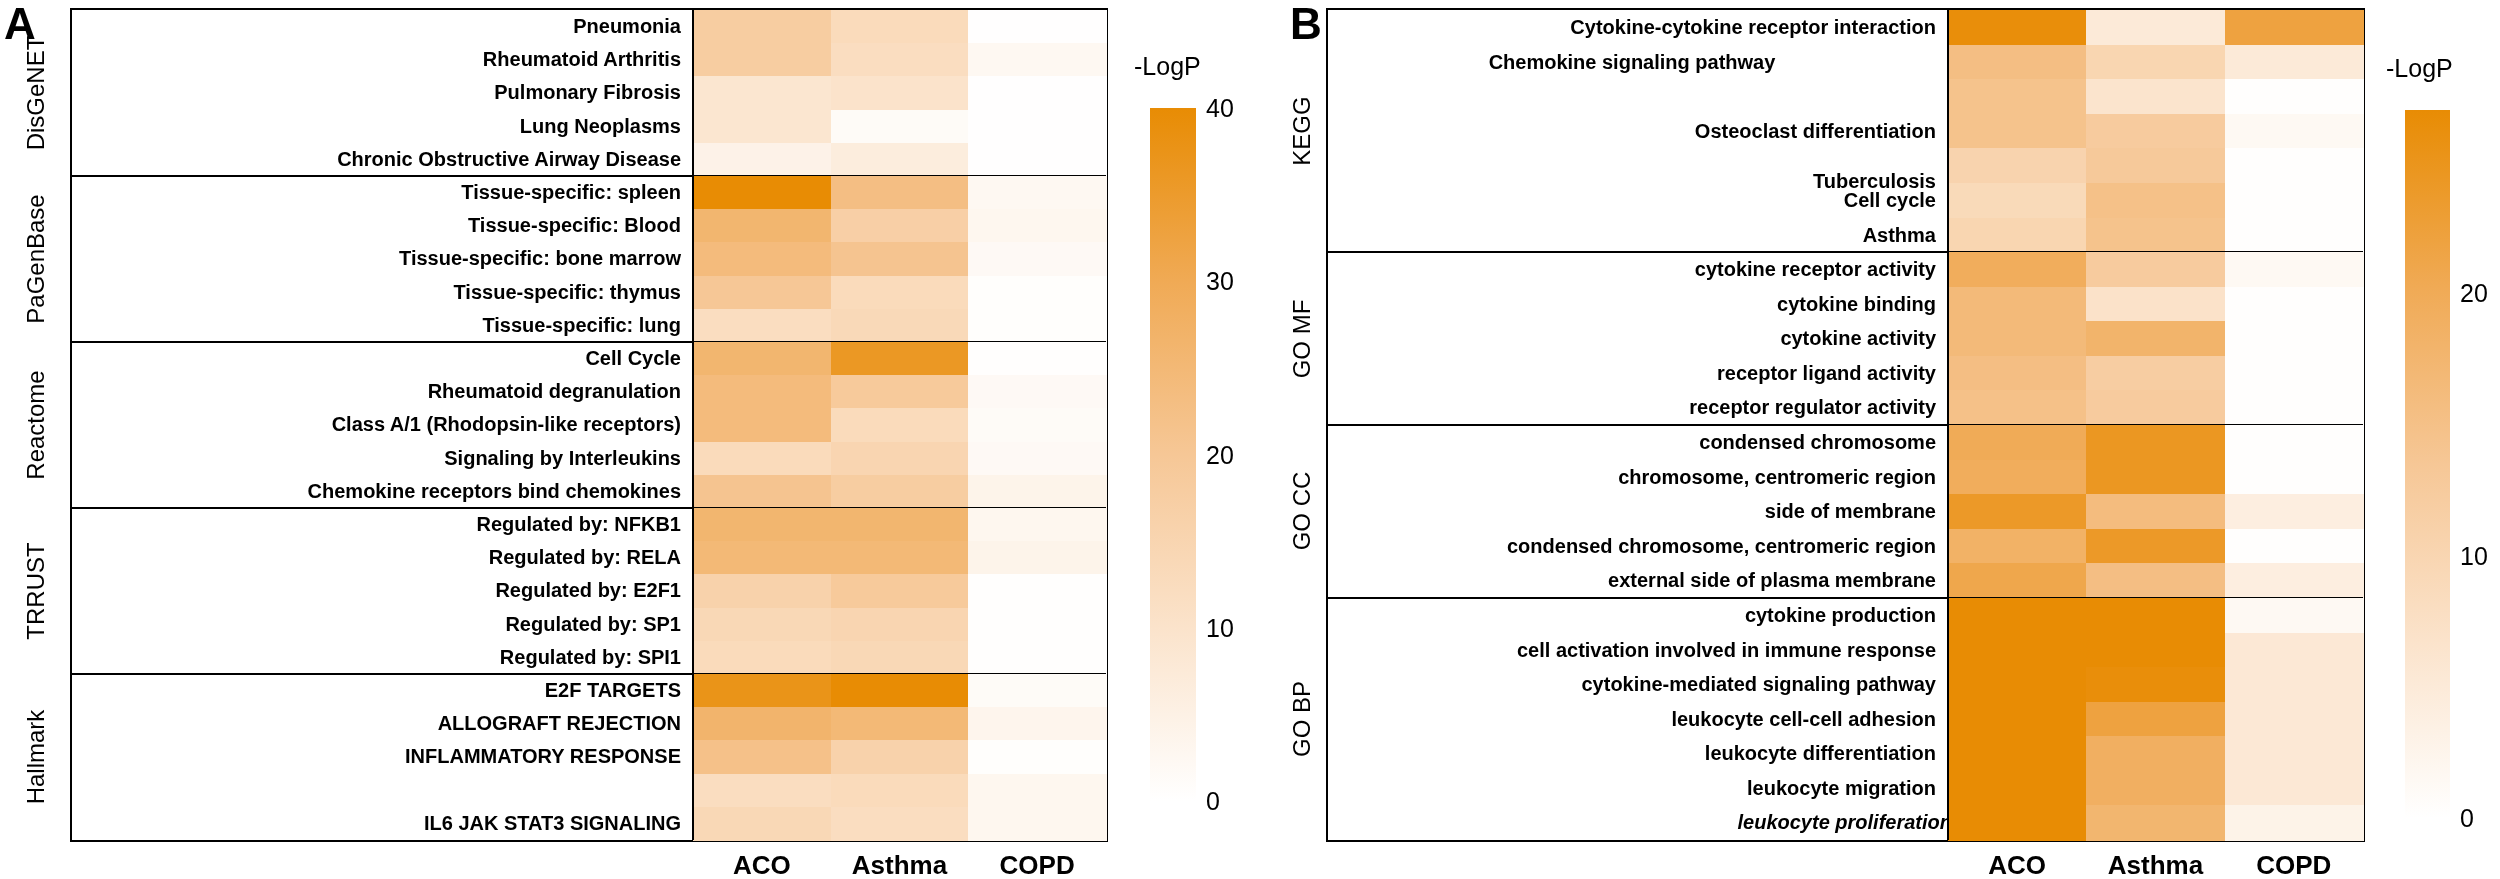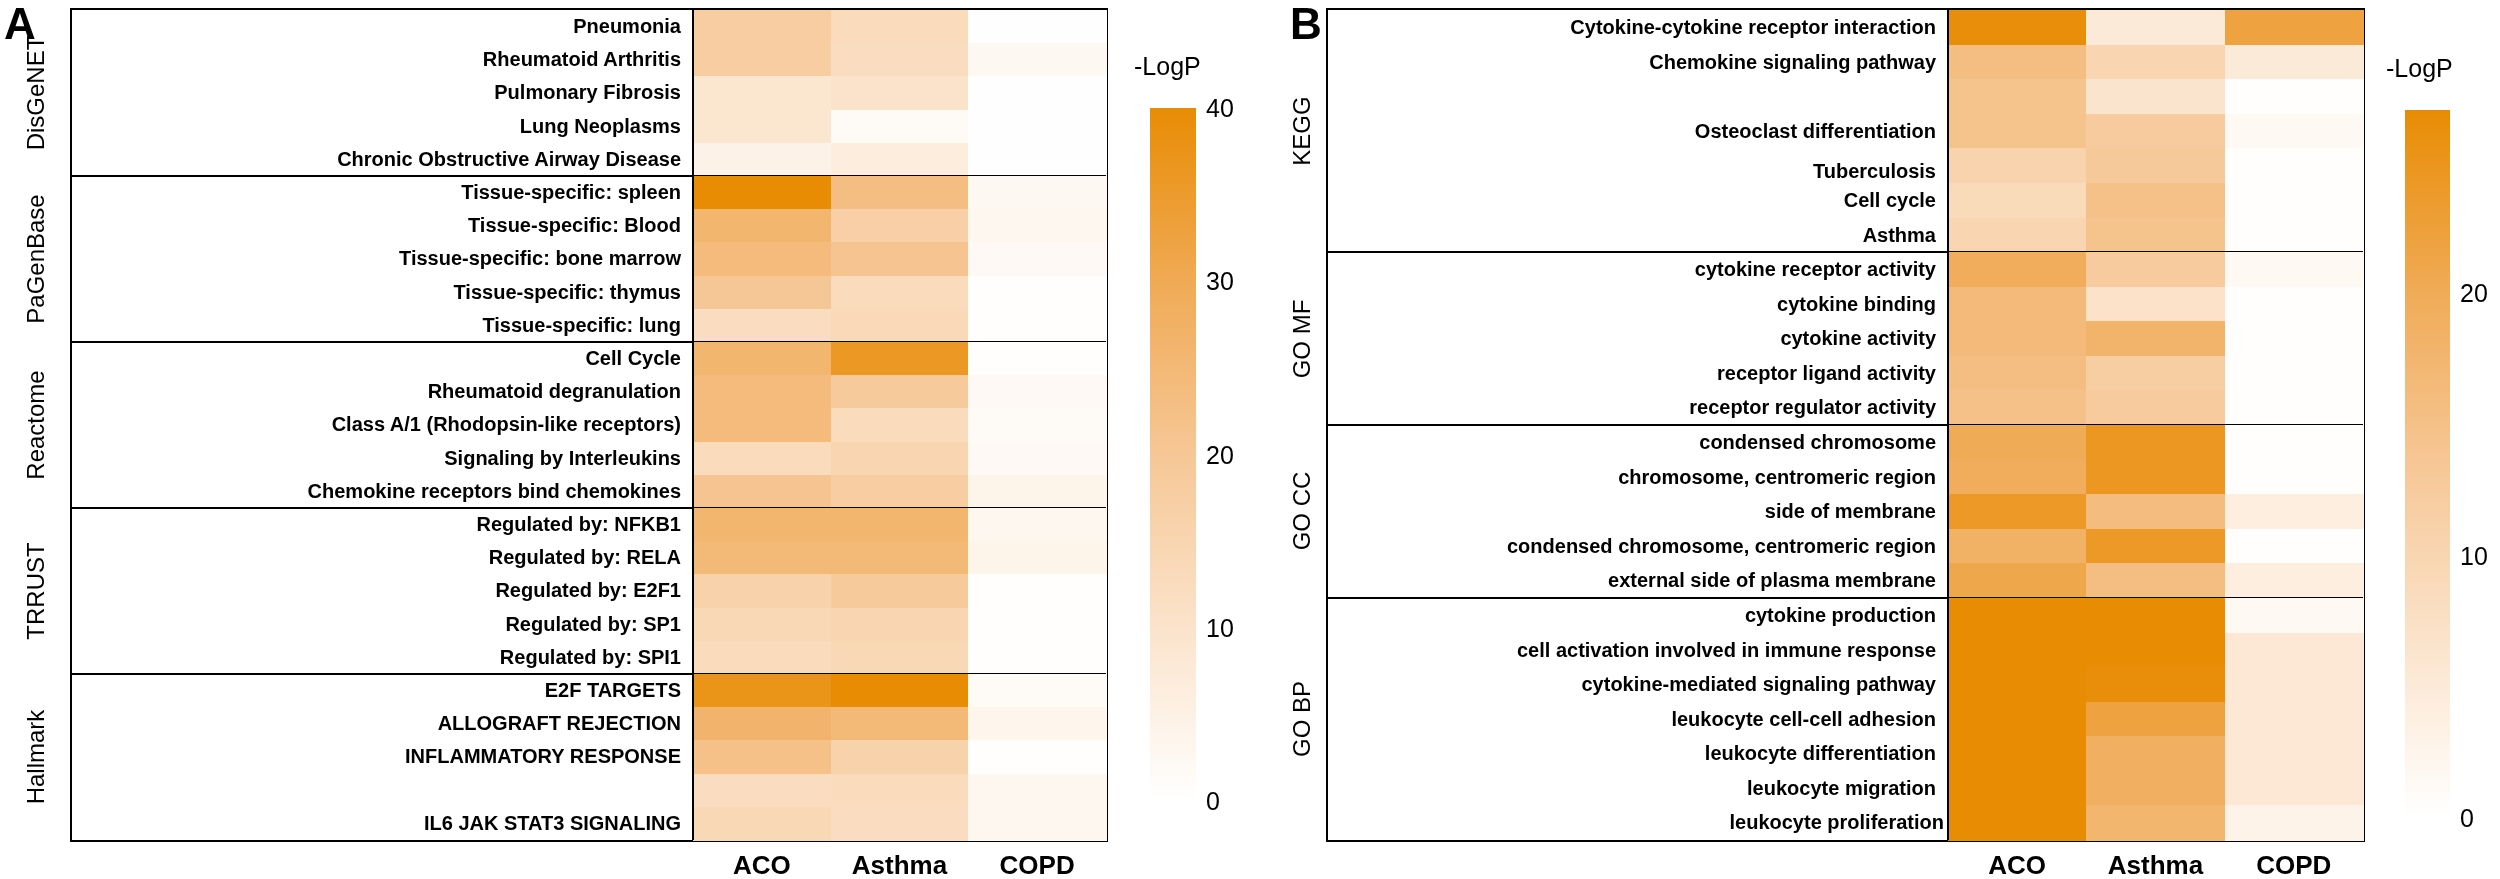--- a/index.html
+++ b/index.html
@@ -173,32 +173,32 @@
         <div class="heat-cell" style="left: 896.3px; top: 796.8px; width: 138.3px; height: 33.8px; background: rgb(254, 247, 239);"></div>
         <div class="label-divider" style="left: 620px; width: 2px; height: 830px;"></div>
       </div>
     </div>
   <div id="panelB">
       <div class="panel-box" style="left: 1326px; top: 8px; width: 1039px; height: 834px;">
         <div class="row-label" style="left: 0px; top: 0px; width: 608px; height: 34.6px; line-height: 34.6px; padding-right: 10px;">Cytokine-cytokine receptor interaction</div>
         <div class="heat-cell" style="left: 620px; top: 0px; width: 138.9px; height: 35.2px; background: rgb(233, 142, 10);"></div>
         <div class="heat-cell" style="left: 758.3px; top: 0px; width: 138.9px; height: 35.2px; background: rgb(252, 234, 216);"></div>
         <div class="heat-cell" style="left: 896.7px; top: 0px; width: 138.9px; height: 35.2px; background: rgb(238, 162, 64);"></div>
-        <div class="row-label" style="left: 0px; top: 34.6px; width: 608px; height: 34.6px; line-height: 34.6px; padding-right: 10px;">Chemokine signaling pathway</div>
+        <div class="row-label" style="left: 0px; top: 34.6px; width: 608px; height: 34.6px; line-height: 34.6px; padding-right: 10px; text-align: center;">Chemokine signaling pathway</div>
         <div class="heat-cell" style="left: 620px; top: 34.6px; width: 138.9px; height: 35.2px; background: rgb(244, 190, 131);"></div>
         <div class="heat-cell" style="left: 758.3px; top: 34.6px; width: 138.9px; height: 35.2px; background: rgb(249, 214, 177);"></div>
         <div class="heat-cell" style="left: 896.7px; top: 34.6px; width: 138.9px; height: 35.2px; background: rgb(252, 234, 216);"></div>
         <div class="heat-cell" style="left: 620px; top: 69.2px; width: 138.9px; height: 35.2px; background: rgb(245, 195, 140);"></div>
         <div class="heat-cell" style="left: 758.3px; top: 69.2px; width: 138.9px; height: 35.2px; background: rgb(251, 228, 205);"></div>
         <div class="heat-cell" style="left: 896.7px; top: 69.2px; width: 138.9px; height: 35.2px; background: rgb(255, 254, 253);"></div>
         <div class="row-label" style="left: 0px; top: 103.8px; width: 608px; height: 34.6px; line-height: 34.6px; padding-right: 10px;">Osteoclast differentiation</div>
         <div class="heat-cell" style="left: 620px; top: 103.8px; width: 138.9px; height: 35.2px; background: rgb(245, 195, 140);"></div>
         <div class="heat-cell" style="left: 758.3px; top: 103.8px; width: 138.9px; height: 35.2px; background: rgb(247, 203, 158);"></div>
         <div class="heat-cell" style="left: 896.7px; top: 103.8px; width: 138.9px; height: 35.2px; background: rgb(254, 249, 243);"></div>
-        <div class="row-label" style="left: 0px; top: 144px; width: 608px; height: 34.6px; line-height: 34.6px; ">Tuberculosis</div>
+        <div class="row-label" style="left: 0px; top: 154px; width: 608px; height: 34.6px; line-height: 34.6px; ">Tuberculosis</div>
         <div class="heat-cell" style="left: 620px; top: 138.3px; width: 138.9px; height: 35.2px; background: rgb(248, 211, 174);"></div>
         <div class="heat-cell" style="left: 758.3px; top: 138.3px; width: 138.9px; height: 35.2px; background: rgb(246, 201, 154);"></div>
         <div class="heat-cell" style="left: 896.7px; top: 138.3px; width: 138.9px; height: 35.2px; background: rgb(255, 254, 253);"></div>
         <div class="row-label" style="left: 0px; top: 172.9px; width: 608px; height: 34.6px; line-height: 34.6px; padding-right: 10px;">Cell cycle</div>
         <div class="heat-cell" style="left: 620px; top: 172.9px; width: 138.9px; height: 35.2px; background: rgb(249, 218, 185);"></div>
         <div class="heat-cell" style="left: 758.3px; top: 172.9px; width: 138.9px; height: 35.2px; background: rgb(245, 193, 136);"></div>
         <div class="heat-cell" style="left: 896.7px; top: 172.9px; width: 138.9px; height: 35.2px; background: rgb(255, 254, 253);"></div>
         <div class="row-label" style="left: 0px; top: 207.5px; width: 608px; height: 34.6px; line-height: 34.6px; padding-right: 10px;">Asthma</div>
         <div class="heat-cell" style="left: 620px; top: 207.5px; width: 138.9px; height: 35.2px; background: rgb(249, 214, 177);"></div>
         <div class="heat-cell" style="left: 758.3px; top: 207.5px; width: 138.9px; height: 35.2px; background: rgb(245, 195, 140);"></div>
@@ -263,21 +263,21 @@
         <div class="heat-cell" style="left: 758.3px; top: 691.7px; width: 138.9px; height: 35.2px; background: rgb(238, 162, 64);"></div>
         <div class="heat-cell" style="left: 896.7px; top: 691.7px; width: 138.9px; height: 35.2px; background: rgb(252, 232, 213);"></div>
         <div class="row-label" style="left: 0px; top: 726.3px; width: 608px; height: 34.6px; line-height: 34.6px; padding-right: 10px;">leukocyte differentiation</div>
         <div class="heat-cell" style="left: 620px; top: 726.3px; width: 138.9px; height: 35.2px; background: rgb(232, 140, 4);"></div>
         <div class="heat-cell" style="left: 758.3px; top: 726.3px; width: 138.9px; height: 35.2px; background: rgb(241, 175, 97);"></div>
         <div class="heat-cell" style="left: 896.7px; top: 726.3px; width: 138.9px; height: 35.2px; background: rgb(252, 232, 213);"></div>
         <div class="row-label" style="left: 0px; top: 760.8px; width: 608px; height: 34.6px; line-height: 34.6px; padding-right: 10px;">leukocyte migration</div>
         <div class="heat-cell" style="left: 620px; top: 760.8px; width: 138.9px; height: 35.2px; background: rgb(232, 140, 4);"></div>
         <div class="heat-cell" style="left: 758.3px; top: 760.8px; width: 138.9px; height: 35.2px; background: rgb(241, 175, 97);"></div>
         <div class="heat-cell" style="left: 896.7px; top: 760.8px; width: 138.9px; height: 35.2px; background: rgb(252, 232, 213);"></div>
-        <div class="row-label" style="left: 8px; top: 795.4px; width: 608px; height: 34.6px; line-height: 34.6px; padding-right: 10px;">leukocyte proliferation</div>
+        <div class="row-label" style="left: 16px; top: 795.4px; width: 608px; height: 34.6px; line-height: 34.6px; padding-right: 10px; font-style: italic;">leukocyte proliferation</div>
         <div class="heat-cell" style="left: 620px; top: 795.4px; width: 138.9px; height: 35.2px; background: rgb(232, 140, 4);"></div>
         <div class="heat-cell" style="left: 758.3px; top: 795.4px; width: 138.9px; height: 35.2px; background: rgb(242, 182, 111);"></div>
         <div class="heat-cell" style="left: 896.7px; top: 795.4px; width: 138.9px; height: 35.2px; background: rgb(253, 243, 232);"></div>
         <div class="label-divider" style="left: 619px; width: 2px; height: 830px;"></div>
       </div>
     </div>
 <div class="rot-label" style="left: 36px; top: 93px;">DisGeNET</div>
     <div class="rot-label" style="left: 36px; top: 259px;">PaGenBase</div>
     <div class="rot-label" style="left: 36px; top: 425px;">Reactome</div>
     <div class="rot-label" style="left: 36px; top: 591px;">TRRUST</div>

